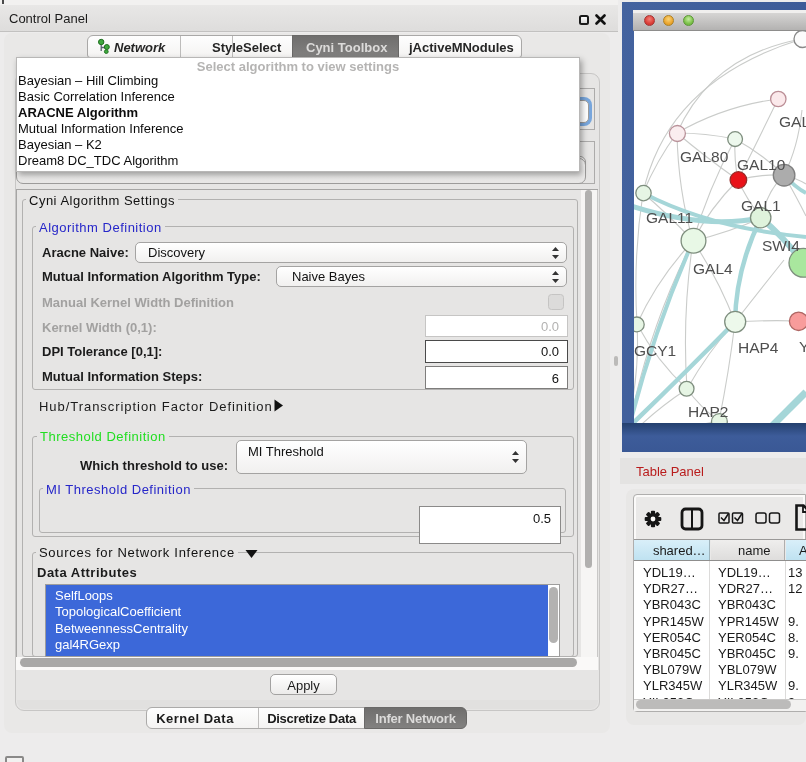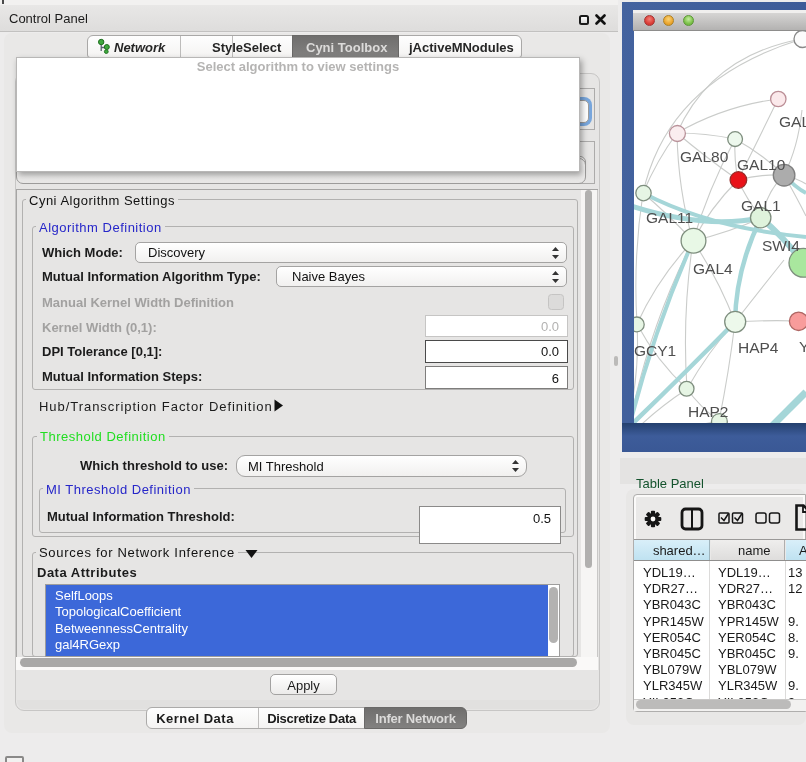--- a/index.html
+++ b/index.html
@@ -59,21 +59,21 @@
 <div class="abs" style="left:581px;top:190px;width:17px;height:480px;background:#F6F5F4;border-right:1px solid #C9C8C7;"></div>
 <div class="abs" style="left:585px;top:190px;width:7px;height:378px;background:#B1B0AF;border-radius:3.5px;"></div>
 
 <div class="abs" style="left:16px;top:189px;width:582px;height:481px;border:1px solid #A6A5A4;border-right:none;"></div>
 <div class="gbox" style="left:22px;top:199px;width:556px;height:458px;"></div>
 <div class="glab" style="left:26px;top:193px;color:#111;">Cyni Algorithm Settings</div>
 
 <div class="gbox" style="left:32px;top:226px;width:542px;height:164px;"></div>
 <div class="glab" style="left:36px;top:220px;color:#2626C9;">Algorithm Definition</div>
 
-<div class="abs lbl bold" style="left:42px;top:245px;">Which Mode:</div>
+<div class="abs lbl bold" style="left:42px;top:245px;">Aracne Naive:</div>
 <div class="combo" style="left:135px;top:242px;width:432px;height:21px;">
       <span style="position:absolute;left:12px;top:2px;">Discovery</span>
 <svg class="ar" viewBox="0 0 9 14">
         <path d="M4.5 1 L8 5 L1 5 Z" fill="#333"></path>
         <path d="M4.5 13 L1 9 L8 9 Z" fill="#333"></path>
       </svg>
     </div>
 
 <div class="abs lbl bold" style="left:42px;top:269px;">Mutual Information Algorithm Type:</div>
 <div class="combo" style="left:276px;top:266px;width:291px;height:21px;">
@@ -98,32 +98,31 @@
 
 <div class="abs lbl" style="left:39px;top:399px;letter-spacing:0.95px;">Hub/Transcription Factor Definition</div>
 <svg class="abs" style="left:273px;top:399px;" width="11" height="13" viewBox="0 0 11 13">
       <path d="M1.5 0.5 L10 6.5 L1.5 12.5 Z" fill="#111"></path>
     </svg>
 
 <div class="gbox" style="left:32px;top:436px;width:542px;height:101px;"></div>
 <div class="glab" style="left:37px;top:429px;color:#21DE21;">Threshold Definition</div>
 
 <div class="abs lbl bold" style="left:80px;top:458px;">Which threshold to use:</div>
-<div class="combo" style="left:236px;top:455px;width:291px;height:22px;border-radius:9px;">
+<div class="combo" style="left:236px;top:440px;width:291px;height:34px;">
       <span style="position:absolute;left:11px;top:3px;">MI Threshold</span>
 <svg class="ar" viewBox="0 0 9 14">
         <path d="M4.5 1 L8 5 L1 5 Z" fill="#333"></path>
         <path d="M4.5 13 L1 9 L8 9 Z" fill="#333"></path>
       </svg>
     </div>
 
 <div class="gbox" style="left:39px;top:488px;width:527px;height:45px;"></div>
 <div class="glab" style="left:43px;top:482px;color:#2626C9;">MI Threshold Definition</div>
 
-<div class="abs lbl bold" style="left:47px;top:509px;">Mutual Information Threshold:</div>
 <div class="field" style="left:419px;top:506px;width:142px;height:38px;border:1px solid #8B8A89;color:#111;padding:4px 9px 0 0;">0.5</div>
 
 <div class="gbox" style="left:32px;top:552px;width:542px;height:105px;"></div>
 <div class="glab" style="left:36px;top:545px;color:#111;letter-spacing:0.7px;">Sources for Network Inference</div>
 <svg class="abs" style="left:245px;top:549px;" width="13" height="10" viewBox="0 0 13 10">
       <path d="M0.5 1 L12.5 1 L6.5 9 Z" fill="#111"></path>
     </svg>
 <div class="abs lbl bold" style="left:37px;top:565px;letter-spacing:0.5px;">Data Attributes</div>
 
 <div class="abs" style="left:45px;top:584px;width:515px;height:73px;background:#fff;border:1px solid #9E9D9C;"></div>
@@ -229,21 +228,21 @@
     <text x="762" y="251">SWI4</text>
     <text x="693" y="274">GAL4</text>
     <text x="634" y="356">GCY1</text>
     <text x="738" y="353">HAP4</text>
     <text x="799" y="352">YD</text>
     <text x="688" y="417">HAP2</text>
   </g>
 </svg>
 
 <div class="abs" style="left:620px;top:458px;width:186px;height:26px;background:#E4E3E2;">
-  <div class="abs lbl" style="left:16px;top:18px;color:#14532d;">Table Panel</div>
+  <div class="abs lbl" style="left:16px;top:6px;color:#b91c1c;">Table Panel</div>
 </div>
 <div class="abs" style="left:626px;top:489px;width:180px;height:236px;background:#E8E7E6;border-radius:8px;"></div>
 <div class="abs" style="left:633px;top:494px;width:173px;height:218px;background:#EAE9E8;border:1px solid #AFAEAD;border-radius:4px 0 0 4px;box-shadow:inset 0 0 0 2px #FBFAF9;"></div>
 
 <svg class="abs" style="left:633px;top:494px;" width="173" height="44" viewBox="0 0 173 44">
   <g transform="translate(20,25)">
     <g fill="#161616">
       <rect x="-2.1" y="-8.3" width="4.2" height="16.6" rx="1"></rect>
       <rect x="-8.3" y="-2.1" width="16.6" height="4.2" rx="1"></rect>
       <rect x="-2.1" y="-8.3" width="4.2" height="16.6" rx="1" transform="rotate(45)"></rect>
@@ -279,14 +278,15 @@
   <div style="position:absolute;left:9px;top:0;line-height:16.2px;">YDL19…<br>YDR27…<br>YBR043C<br>YPR145W<br>YER054C<br>YBR045C<br>YBL079W<br>YLR345W<br>YIL053C</div>
   <div style="position:absolute;left:84px;top:0;line-height:16.2px;">YDL19…<br>YDR27…<br>YBR043C<br>YPR145W<br>YER054C<br>YBR045C<br>YBL079W<br>YLR345W<br>YIL053C</div>
   <div style="position:absolute;left:154px;top:0;line-height:16.2px;">13<br>12<br>&nbsp;<br>9.<br>8.<br>9.<br>&nbsp;<br>9.<br>9.</div>
 </div>
 
 <div class="abs" style="left:634px;top:699px;width:172px;height:12px;background:#F2F1F0;border-top:1px solid #C9C8C7;"></div>
 <div class="abs" style="left:636px;top:700px;width:155px;height:9px;background:#BCBBBA;border-radius:4.5px;"></div>
 
 <div class="abs" style="left:16px;top:57px;width:564px;height:115px;background:#fff;border:1px solid #B8B7B6;box-shadow:2px 3px 6px rgba(0,0,0,0.35);"></div>
 <div class="abs bold" style="left:16px;top:59px;width:564px;text-align:center;font-size:13px;color:#B5B4B3;">Select algorithm to view settings</div>
+<div class="abs" style="left:18px;top:73px;font-size:13px;color:#0c0c0c;line-height:16.05px;white-space:nowrap;">Bayesian – Hill Climbing<br>Basic Correlation Inference<br><span class="bold">ARACNE Algorithm</span><br>Mutual Information Inference<br>Bayesian – K2<br>Dream8 DC_TDC Algorithm</div>
 
 </div>
 
 </body></html>

